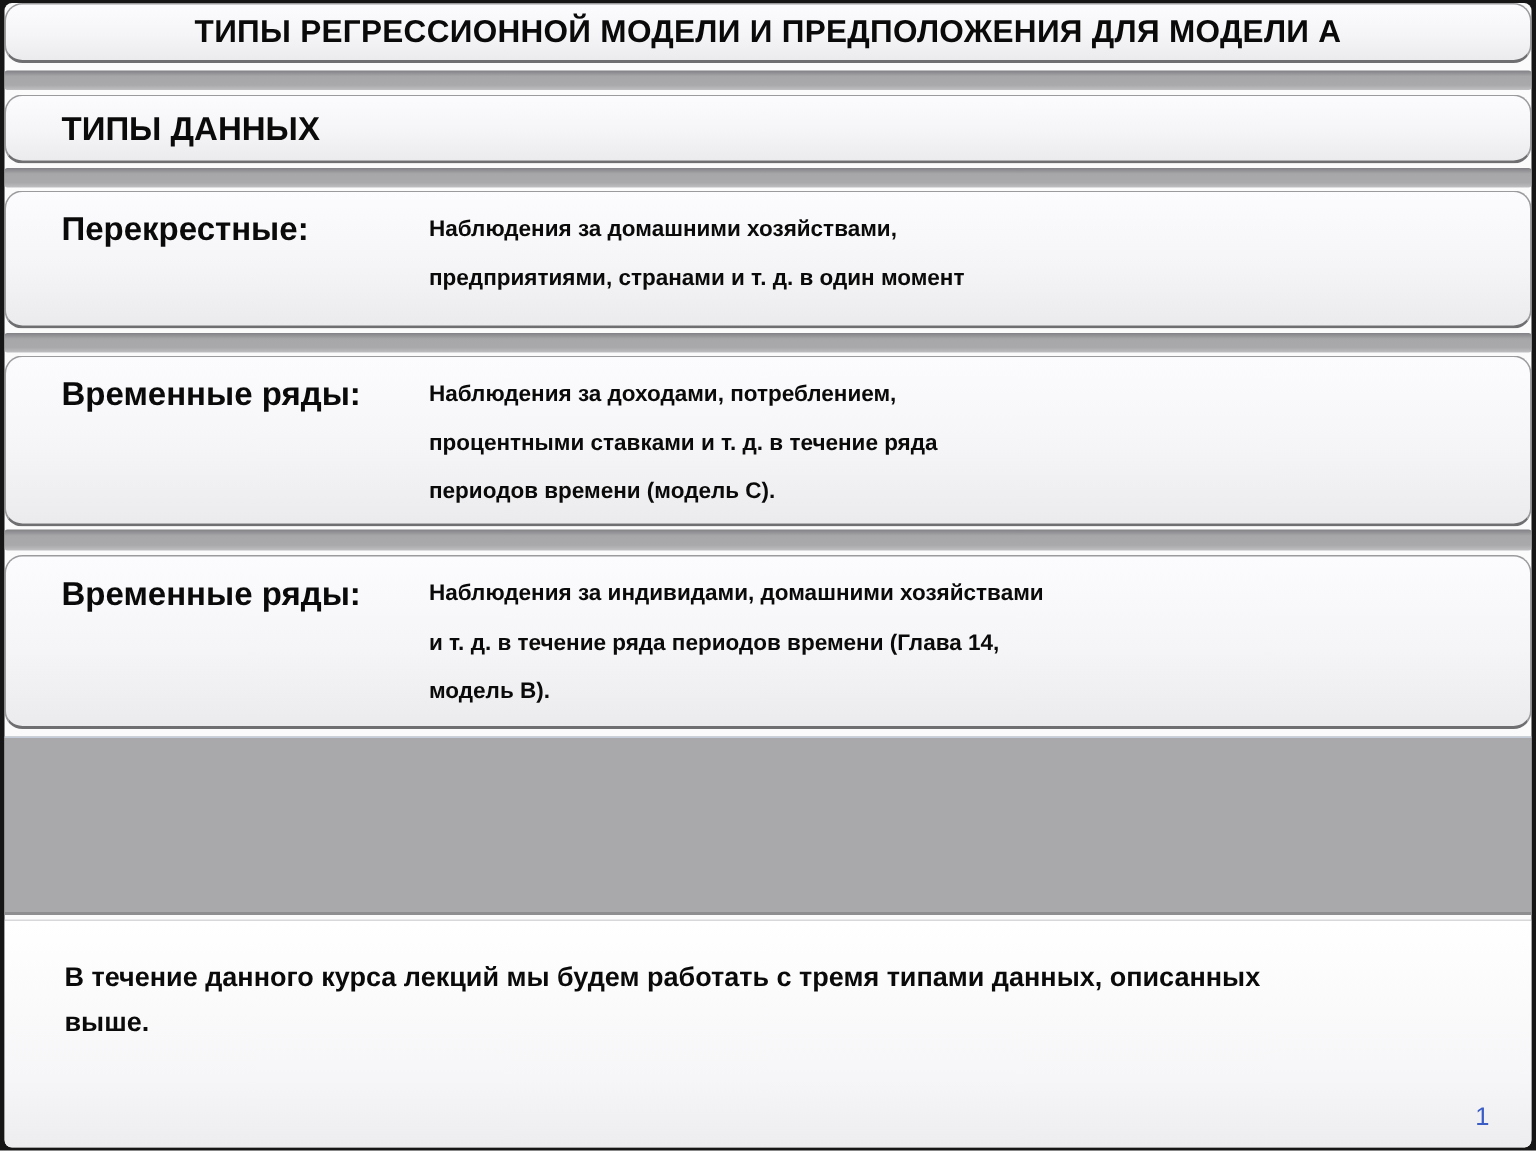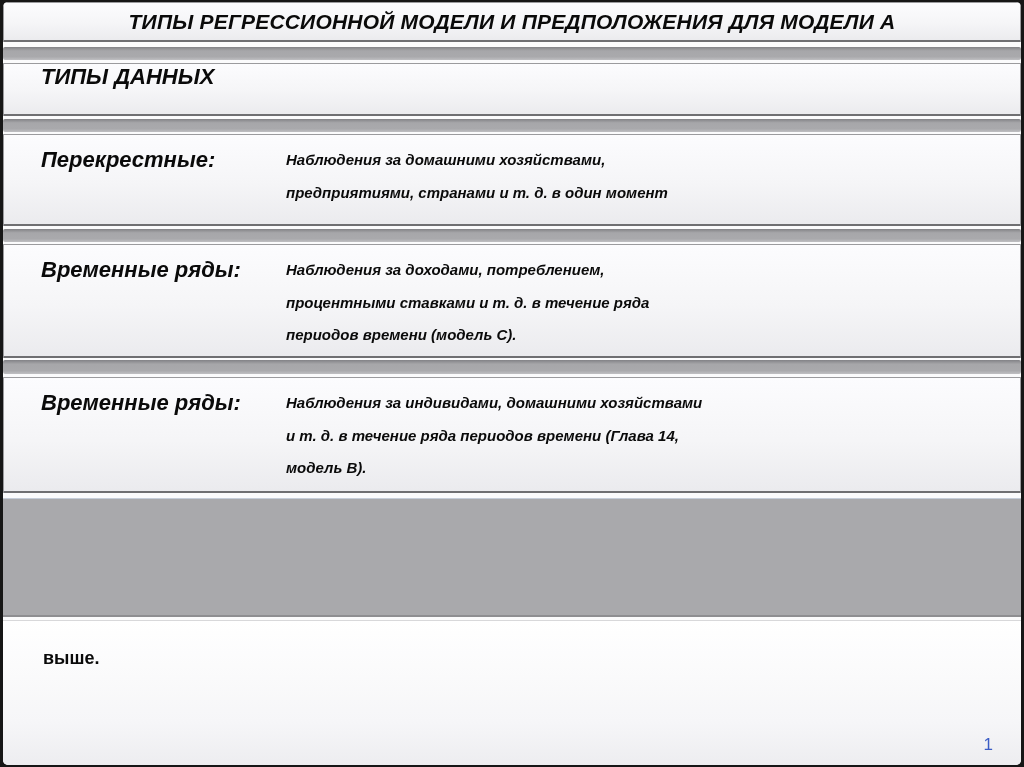--- a/index.html
+++ b/index.html
@@ -14,44 +14,43 @@
     width:1018px; height:763px;
     background:#fbfbfc;
     border-radius:5px;
     display:flex; flex-direction:column;
     overflow:hidden;
   }
   .panel {
     background:linear-gradient(180deg,#fcfcfe 0%,#f5f5f7 55%,#ebebee 100%);
     border:1px solid #9b9b9e;
     border-bottom:2px solid #6f6f72;
-    border-radius:1px;
+    border-radius:12px;
     flex:none;
-    font-style:italic;
   }
   .title-panel {
     height:40px; margin-bottom:5px;
     display:flex; align-items:center; justify-content:center;
   }
   .title-text {
     font-size:21px; font-weight:bold; color:#0a0a0a; letter-spacing:.2px;
     white-space:nowrap;
   }
   .sep {
     flex:none; height:13px;
     background:linear-gradient(180deg,#828286 0%,#a7a7aa 30%,#a9a9ac 75%,#bfbfc2 100%);
     border-radius:2px;
   }
   .sep-1 { margin-bottom:3px; }
   .sep-2 { margin-bottom:2px; }
   .sep-3 { margin-bottom:2px; }
   .sep-4 { height:14px; margin-bottom:3px; }
   .section-panel {
-    height:53px; margin-bottom:3px;
-    display:flex; align-items:flex-start;
+    height:46px; margin-bottom:3px;
+    display:flex; align-items:center;
     padding-left:37px;
   }
   .section-text { font-size:22px; font-weight:bold; color:#0a0a0a; }
   .row-panel {
     display:flex;
     padding:9px 20px 0 37px;
   }
   .row-1 { height:92px; margin-bottom:3px; }
   .row-2 { height:114px; margin-bottom:2px; }
   .row-3 { height:116px; margin-bottom:5px; }
@@ -125,18 +124,19 @@
       <div>Наблюдения за индивидами, домашними хозяйствами</div>
       <div>и т. д. в течение ряда периодов времени (Глава 14,</div>
       <div>модель В).</div>
     </div>
   </div>
 
   <div class="gray-block"></div>
 
   <div class="footer-panel">
     <div class="footer-text">
+      <div>В течение данного курса лекций мы будем работать с тремя типами данных, описанных</div>
       <div>выше.</div>
     </div>
     <div class="page-number">1</div>
   </div>
 
 </div>
 
 </body></html>

